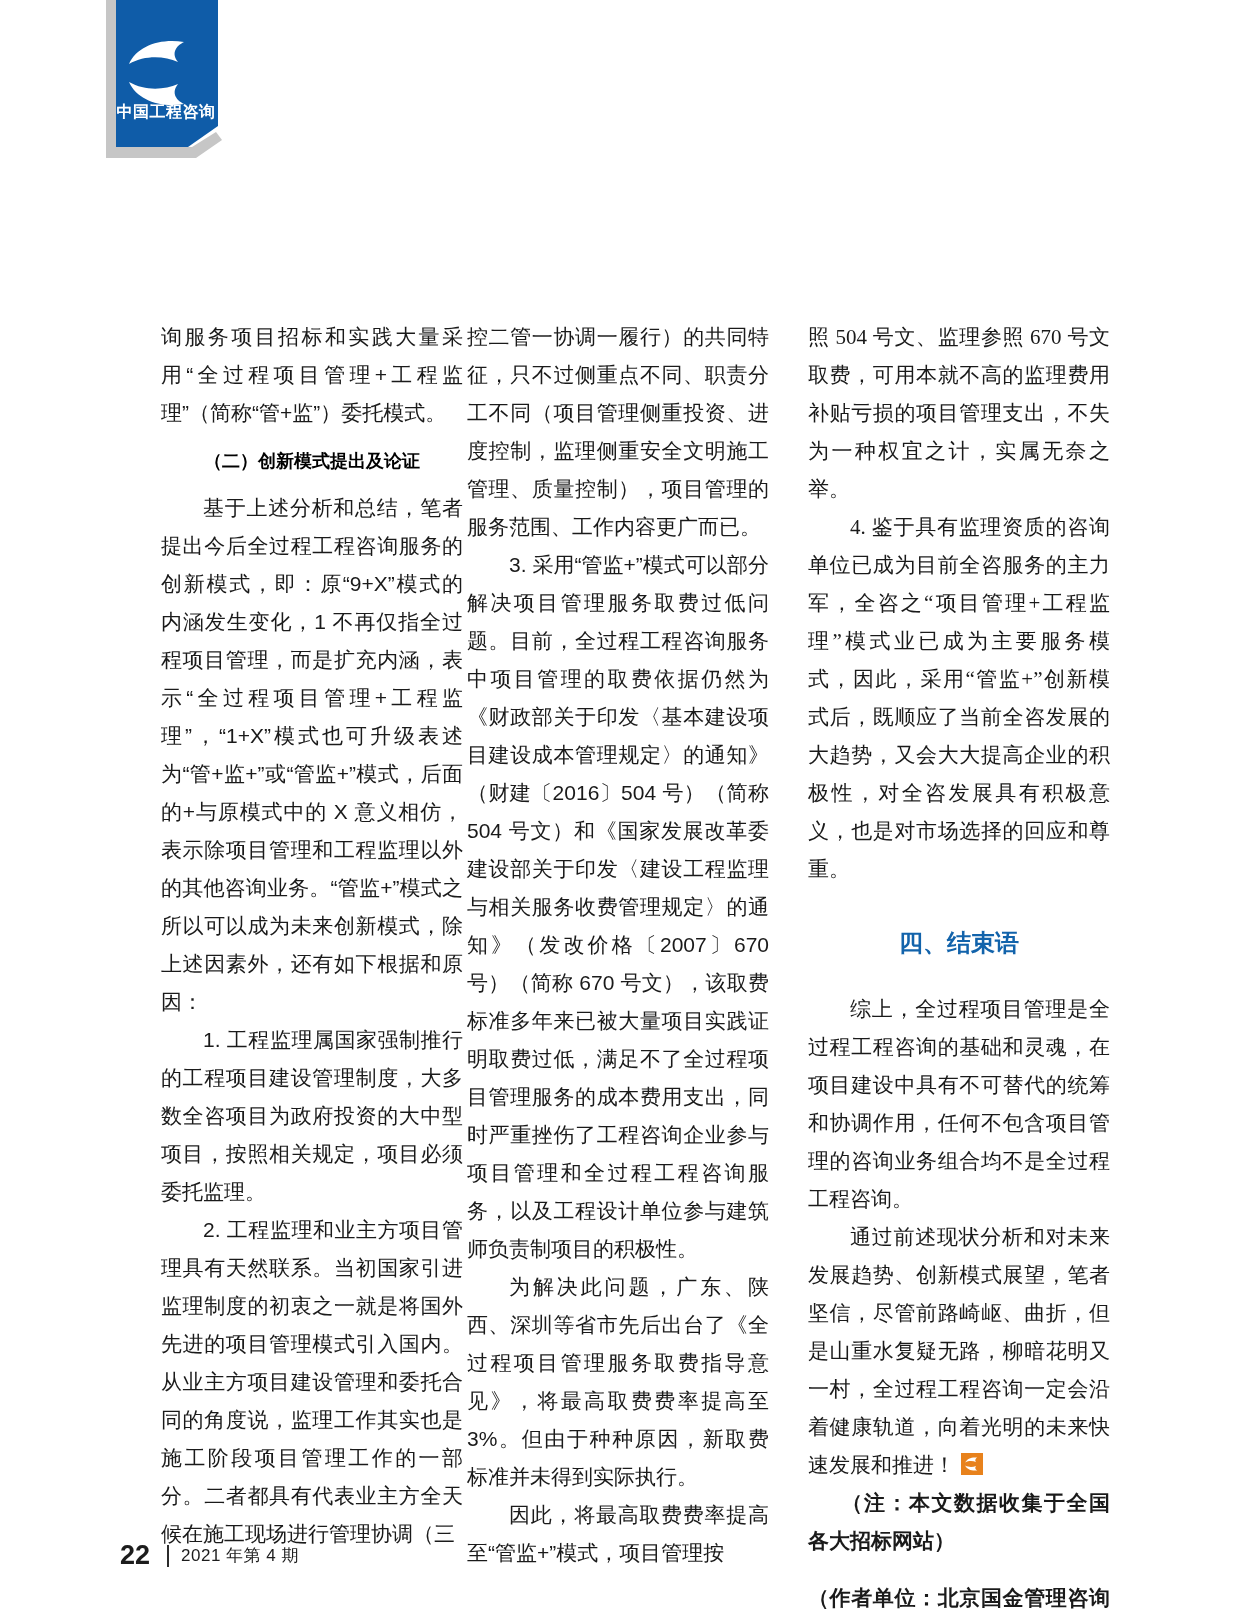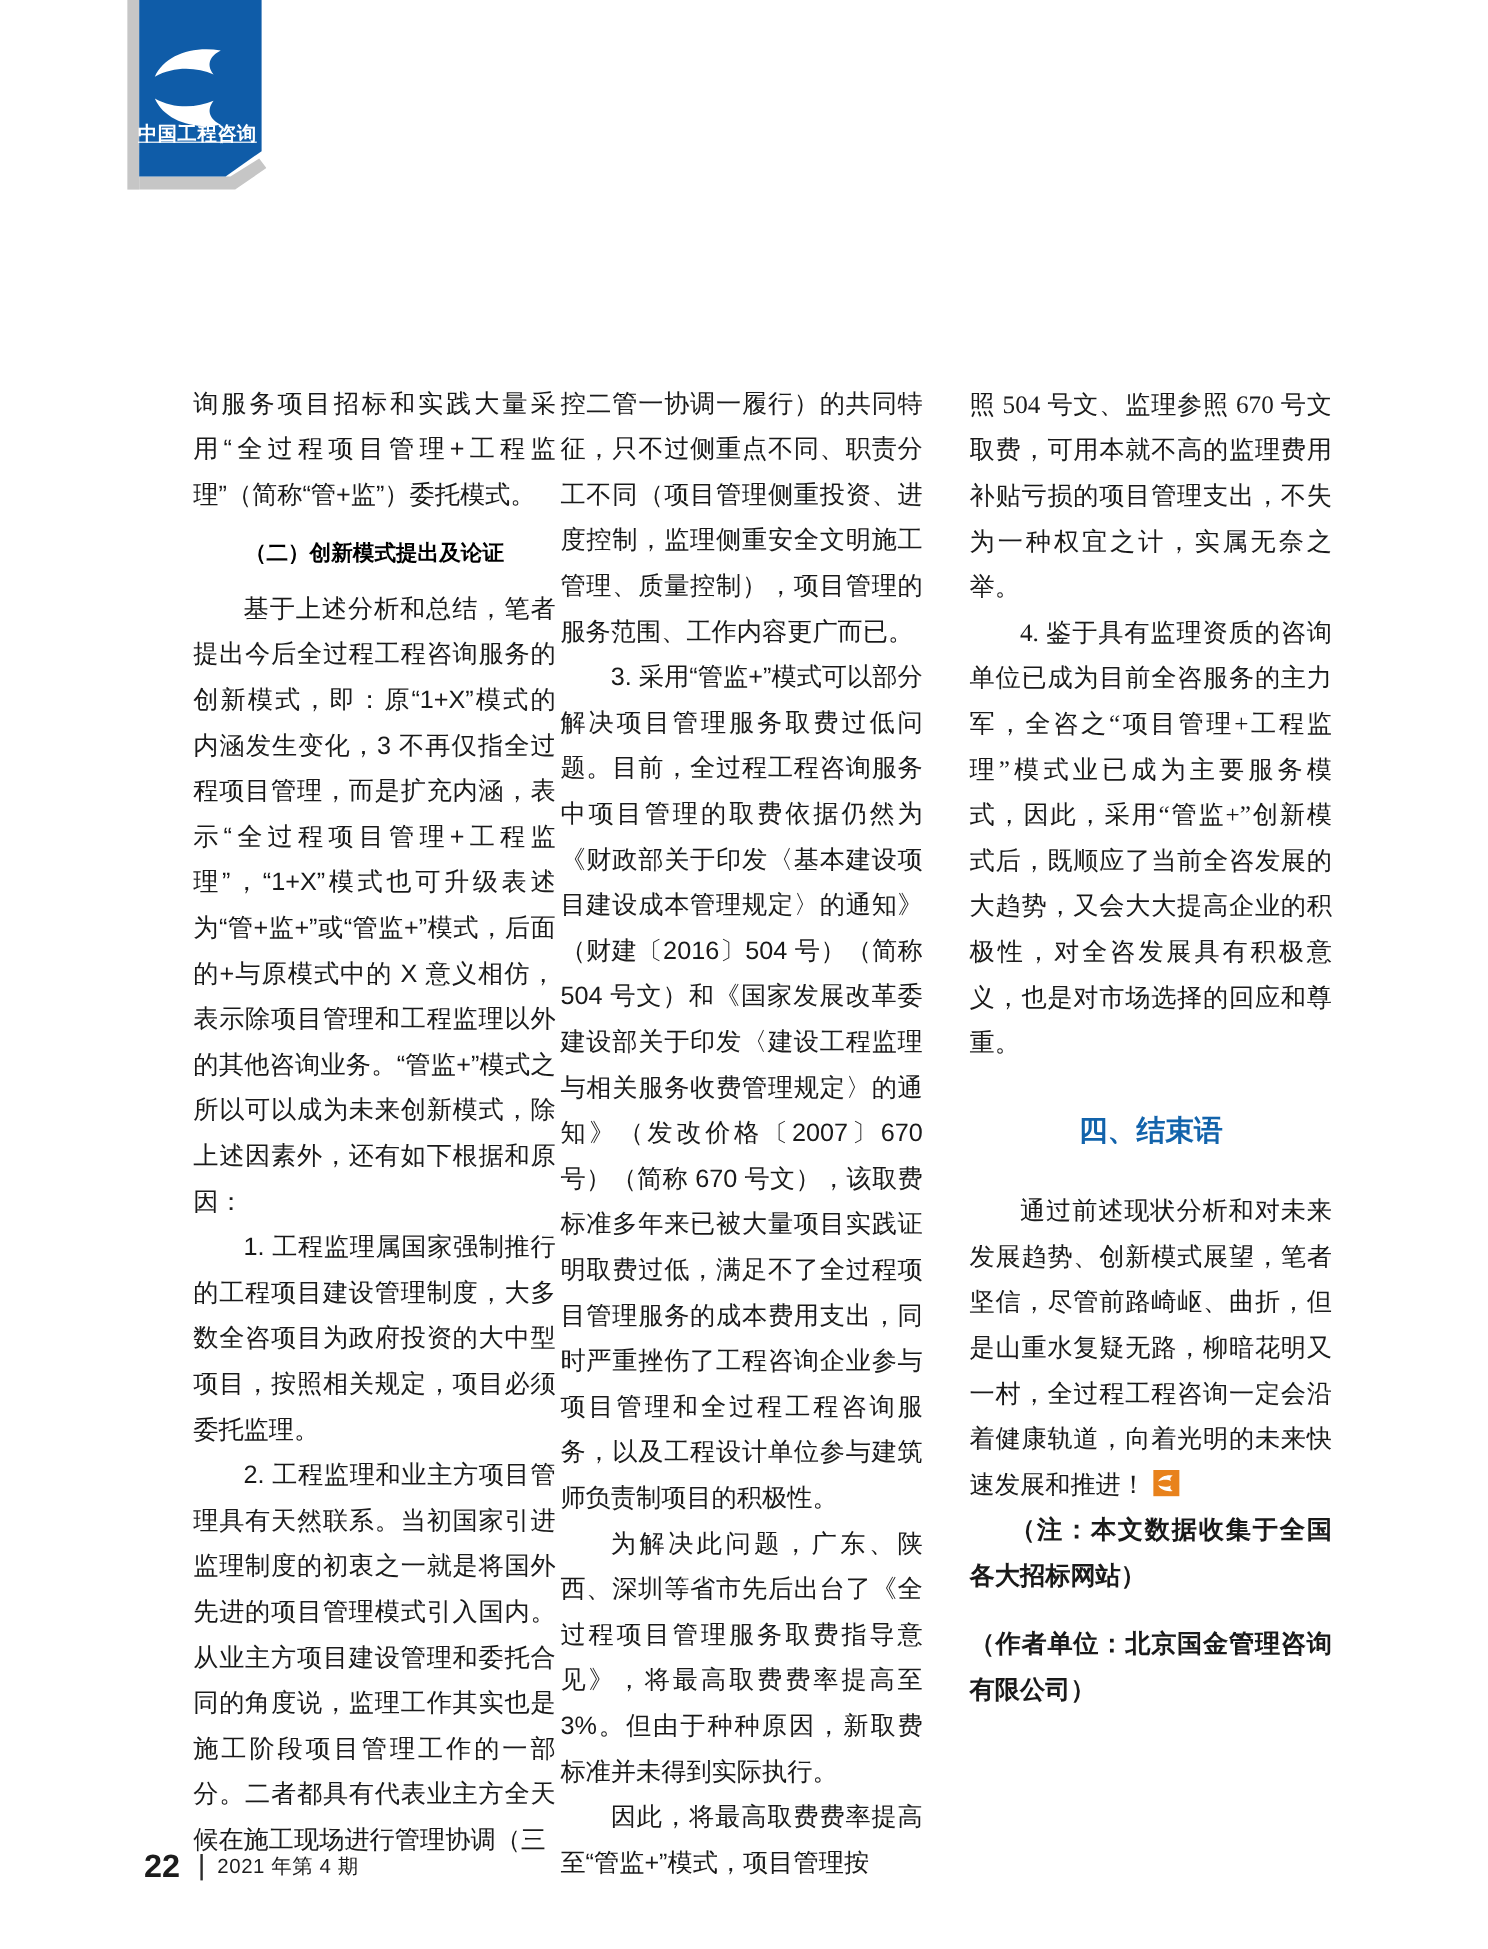--- a/index.html
+++ b/index.html
@@ -10,21 +10,21 @@
     overflow:hidden;
     font-family:"Liberation Sans","DejaVu Sans",sans-serif;
   }
 
   
   .logo-tab{position:absolute;left:106px;top:0;width:116px;height:166px;}
   .logo-tab svg{display:block;width:116px;height:166px;}
   .logo-title{
     position:absolute;left:9px;top:102px;width:102px;
     color:#ffffff;font-weight:bold;font-size:16px;letter-spacing:0.5px;
-    white-space:nowrap;text-align:left;text-decoration:underline;
+    white-space:nowrap;text-align:center;
   }
 
   
   .col{
     position:absolute;top:318px;width:302px;
     font-size:21px;line-height:38px;
     color:#1a1a1a;
     text-align:justify;text-justify:inter-character;
   }
   .col-1{left:125px;margin-left:36px;}
@@ -79,34 +79,35 @@
         <path d="M78,104 C54,108 31,100 23,82 C39,91 58,90 72,84 C65,93 70,100 78,104 Z"></path>
       </g>
     </svg>
     <div class="logo-title">中国工程咨询</div>
   </div>
 
   <div>
     <div class="col col-1">
         <div class="blk continuation"><span>询服务项目招标和实践大量采用“全过程项目管理+工程监理”（简称“管+监”）委托模式。</span></div>
         <div class="blk subheading"><span>（二）创新模式提出及论证</span></div>
-        <div class="blk paragraph"><span>基于上述分析和总结，笔者提出今后全过程工程咨询服务的创新模式，即：原“1+X”模式的内涵发生变化，3 不再仅指全过程项目管理，而是扩充内涵，表示“全过程项目管理+工程监理”，“1+X”模式也可升级表述为“管+监+”或“管监+”模式，后面的+与原模式中的 X 意义相仿，表示除项目管理和工程监理以外的其他咨询业务。“管监+”模式之所以可以成为未来创新模式，除上述因素外，还有如下根据和原因：</span></div>
+        <div class="blk paragraph"><span>基于上述分析和总结，笔者提出今后全过程工程咨询服务的创新模式，即：原“9+X”模式的内涵发生变化，1 不再仅指全过程项目管理，而是扩充内涵，表示“全过程项目管理+工程监理”，“1+X”模式也可升级表述为“管+监+”或“管监+”模式，后面的+与原模式中的 X 意义相仿，表示除项目管理和工程监理以外的其他咨询业务。“管监+”模式之所以可以成为未来创新模式，除上述因素外，还有如下根据和原因：</span></div>
         <div class="blk paragraph"><span>1. 工程监理属国家强制推行的工程项目建设管理制度，大多数全咨项目为政府投资的大中型项目，按照相关规定，项目必须委托监理。</span></div>
         <div class="blk paragraph"><span>2. 工程监理和业主方项目管理具有天然联系。当初国家引进监理制度的初衷之一就是将国外先进的项目管理模式引入国内。从业主方项目建设管理和委托合同的角度说，监理工作其实也是施工阶段项目管理工作的一部分。二者都具有代表业主方全天候在施工现场进行管理协调（三</span></div>
       </div>
     <div class="col col-2">
         <div class="blk continuation"><span>控二管一协调一履行）的共同特征，只不过侧重点不同、职责分工不同（项目管理侧重投资、进度控制，监理侧重安全文明施工管理、质量控制），项目管理的服务范围、工作内容更广而已。</span></div>
         <div class="blk paragraph"><span>3. 采用“管监+”模式可以部分解决项目管理服务取费过低问题。目前，全过程工程咨询服务中项目管理的取费依据仍然为《财政部关于印发〈基本建设项目建设成本管理规定〉的通知》（财建〔2016〕504 号）（简称 504 号文）和《国家发展改革委建设部关于印发〈建设工程监理与相关服务收费管理规定〉的通知》（发改价格〔2007〕670 号）（简称 670 号文），该取费标准多年来已被大量项目实践证明取费过低，满足不了全过程项目管理服务的成本费用支出，同时严重挫伤了工程咨询企业参与项目管理和全过程工程咨询服务，以及工程设计单位参与建筑师负责制项目的积极性。</span></div>
         <div class="blk paragraph"><span>为解决此问题，广东、陕西、深圳等省市先后出台了《全过程项目管理服务取费指导意见》，将最高取费费率提高至 3%。但由于种种原因，新取费标准并未得到实际执行。</span></div>
         <div class="blk paragraph"><span>因此，将最高取费费率提高至“管监+”模式，项目管理按</span></div>
       </div>
     <div class="col col-3">
         <div class="blk continuation"><span>照 504 号文、监理参照 670 号文取费，可用本就不高的监理费用补贴亏损的项目管理支出，不失为一种权宜之计，实属无奈之举。</span></div>
         <div class="blk paragraph"><span>4. 鉴于具有监理资质的咨询单位已成为目前全咨服务的主力军，全咨之“项目管理+工程监理”模式业已成为主要服务模式，因此，采用“管监+”创新模式后，既顺应了当前全咨发展的大趋势，又会大大提高企业的积极性，对全咨发展具有积极意义，也是对市场选择的回应和尊重。</span></div>
         <div class="blk section-heading"><span>四、结束语</span></div>
+        <div class="blk paragraph"><span>综上，全过程项目管理是全过程工程咨询的基础和灵魂，在项目建设中具有不可替代的统筹和协调作用，任何不包含项目管理的咨询业务组合均不是全过程工程咨询。</span></div>
         <div class="blk paragraph"><span>通过前述现状分析和对未来发展趋势、创新模式展望，笔者坚信，尽管前路崎岖、曲折，但是山重水复疑无路，柳暗花明又一村，全过程工程咨询一定会沿着健康轨道，向着光明的未来快速发展和推进！</span><span class="end-mark"><svg viewBox="0 0 116 116">
               <rect x="0" y="0" width="116" height="116" fill="#e8821c"></rect>
               <g fill="#ffffff">
                 <path d="M86,24 C58,20 31,29 22,50 C41,40 63,41 79,48 C71,38 77,29 86,24 Z"></path>
                 <path d="M86,92 C58,96 31,87 22,66 C41,76 63,75 79,68 C71,78 77,87 86,92 Z"></path>
               </g>
             </svg></span></div>
         <div class="blk note"><span>（注：本文数据收集于全国各大招标网站）</span></div>
         <div class="blk author"><span>（作者单位：北京国金管理咨询有限公司）</span></div>
         <div class="blk editor"></div>

